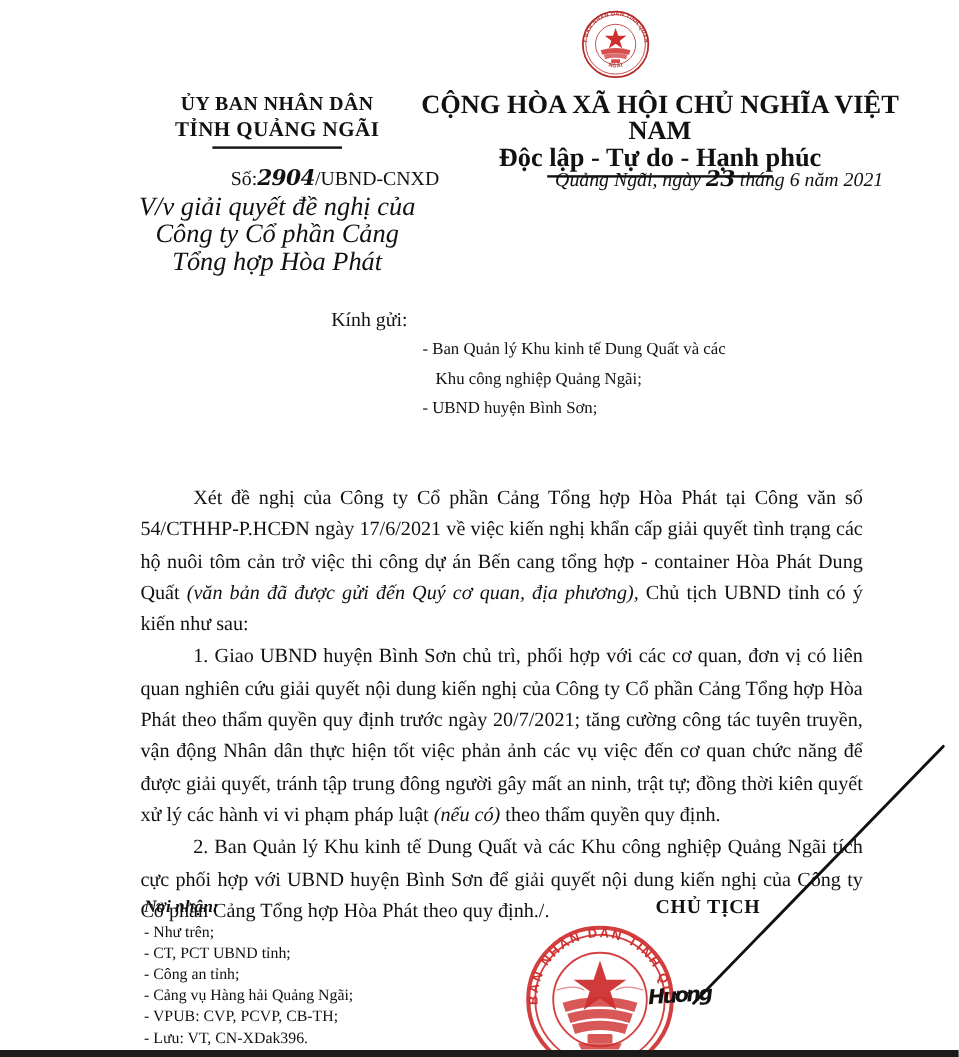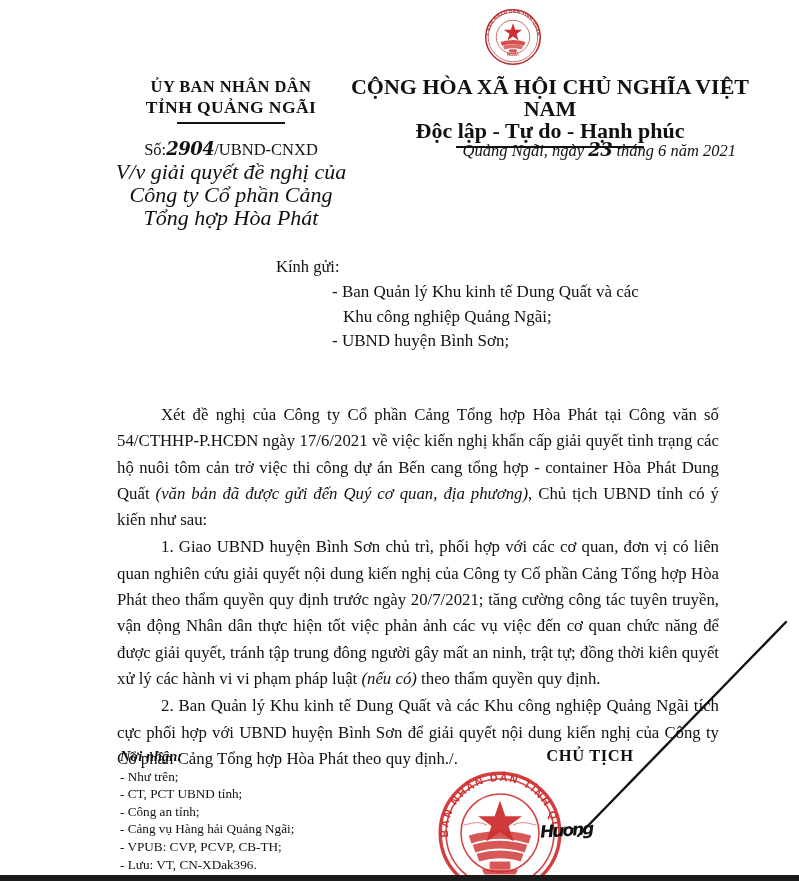--- a/index.html
+++ b/index.html
@@ -87,21 +87,21 @@
     margin: 4px auto 0 auto;
   }
   .rule.l { width: 108px; }
   .rule.r { width: 188px; }
 
   .sonum {
     position: absolute;
     left: 96px;
     top: 138px;
     width: 270px;
-    text-align: center;
+    text-align: right;
     font-size: 16.5px;
     white-space: nowrap;
   }
   .hand {
     font-family: "DejaVu Serif", serif;
     font-weight: bold;
     font-style: italic;
     font-size: 18px;
     letter-spacing: -0.5px;
   }
@@ -130,24 +130,24 @@
 
   
   .kinhgui {
     position: absolute;
     left: 276px;
     top: 257px;
     font-size: 16.5px;
   }
   .recipients {
     position: absolute;
-    left: 332px;
+    left: 352px;
     top: 280px;
     width: 400px;
-    font-size: 17px;
+    font-size: 14px;
     line-height: 24.5px;
   }
   .recipients .ritem { display: block; }
   .recipients .cont { display: block; padding-left: 11px; }
 
   
   .body {
     position: absolute;
     left: 117px;
     top: 402px;

